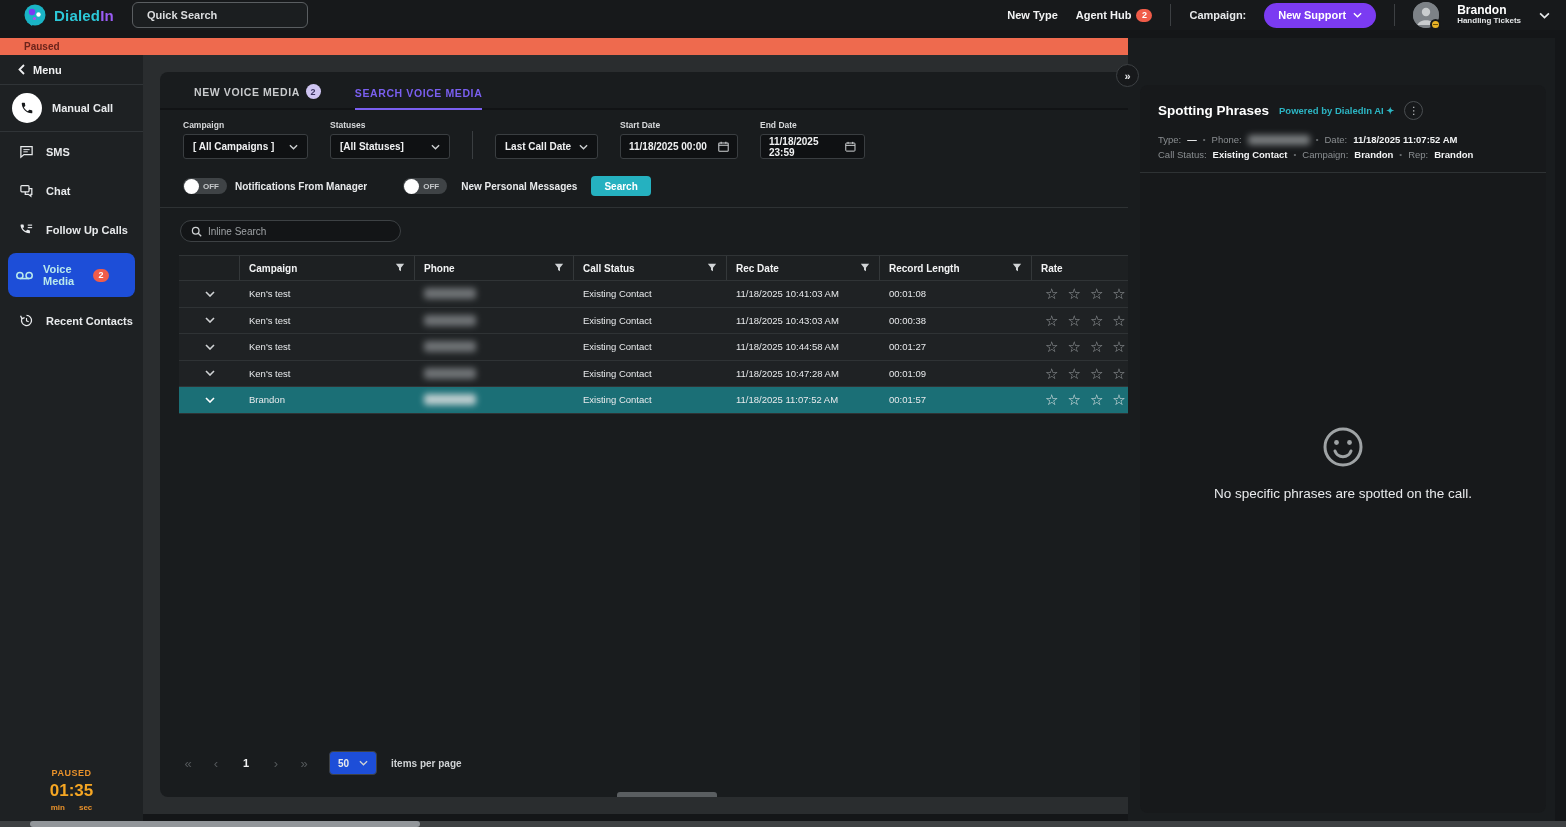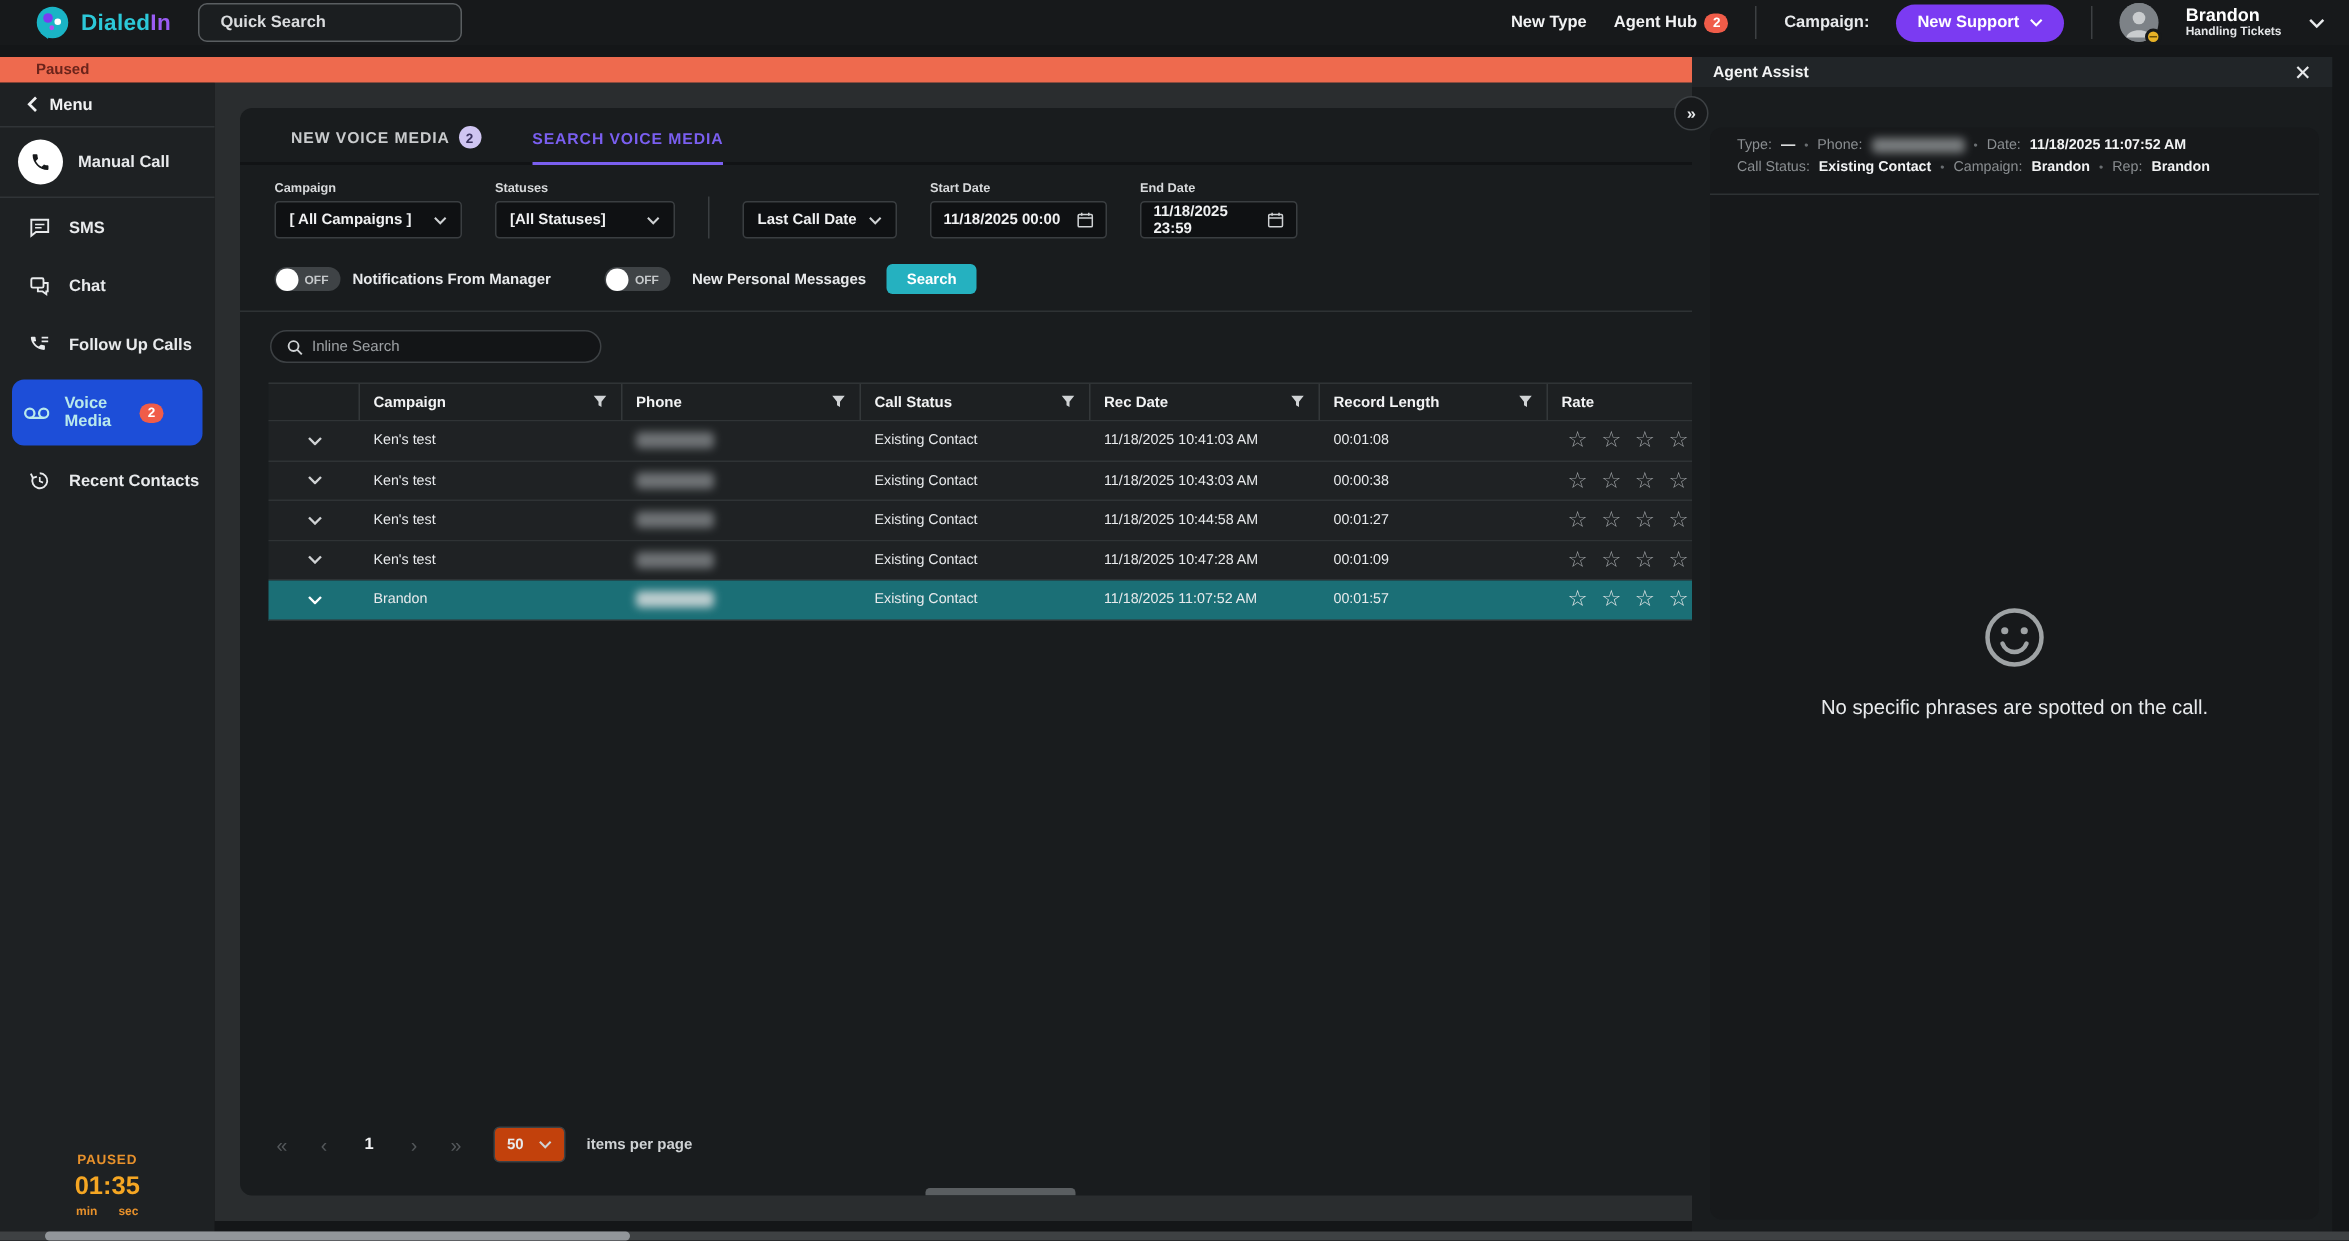--- a/index.html
+++ b/index.html
@@ -139,21 +139,21 @@
     padding-left:4px; }
   .g-row.selected .stars { color:#dfe4e5; }
 
   
   .pager { position:absolute; left:19px; bottom:22px; display:flex; align-items:center;
     gap:10px; }
   .pg-nav { color:#54585b; font-size:13px; width:18px; text-align:center; cursor:default; }
   .pg-num { color:#f2f3f4; font-size:11px; font-weight:bold; width:22px; text-align:center;
     cursor:pointer; }
   .pg-size { margin-left:6px; width:48px; height:24px; border:1px solid #3d4144;
-    border-radius:4px; background:#c2410c; display:flex; align-items:center;
+    border-radius:4px; background:#1d4ed8; display:flex; align-items:center;
     justify-content:space-between; padding:0 8px; color:#e8eaec; font-size:10px;
     font-weight:bold; cursor:pointer; }
   .pg-label { color:#cfd2d4; font-size:10px; font-weight:bold; margin-left:4px; }
   .card-scroll { position:absolute; left:457px; bottom:0; width:100px; height:5px;
     border-radius:3px 3px 0 0; background:#5a5e61; }
 
   
   .panel { position:absolute; top:38px; left:1128px; width:427px; height:789px;
     background:#191c1e; z-index:20; }
   .panel-head { height:20px; background:#212528; display:flex; align-items:center;
@@ -591,27 +591,28 @@
           </svg>
       </div>
       <span class="pg-label">items per page</span>
     </div>
 
     <div class="card-scroll"></div>
   </div>
 </div>
 
 <div class="panel">
-  <div class="panel-head">
-    <span class="ttl">Agent Assist</span>
-    <span class="panel-close">✕</span>
-  </div>
   <div class="collapse-btn">»</div>
 
   <div class="panel-card">
+    <div class="sp-head">
+      <span class="sp-title">Spotting Phrases</span>
+      <span class="sp-powered">Powered by DialedIn AI ✦</span>
+      <span class="kebab">⋮</span>
+    </div>
     <div class="meta">
       <div class="meta-line">
         <span>Type:</span>
           <b>—</b>
         <span class="meta-dot">•</span>
         <span>Phone:</span>
           <span class="pblur"></span>
         <span class="meta-dot">•</span>
         <span>Date:</span>
           <b>11/18/2025 11:07:52 AM</b>

